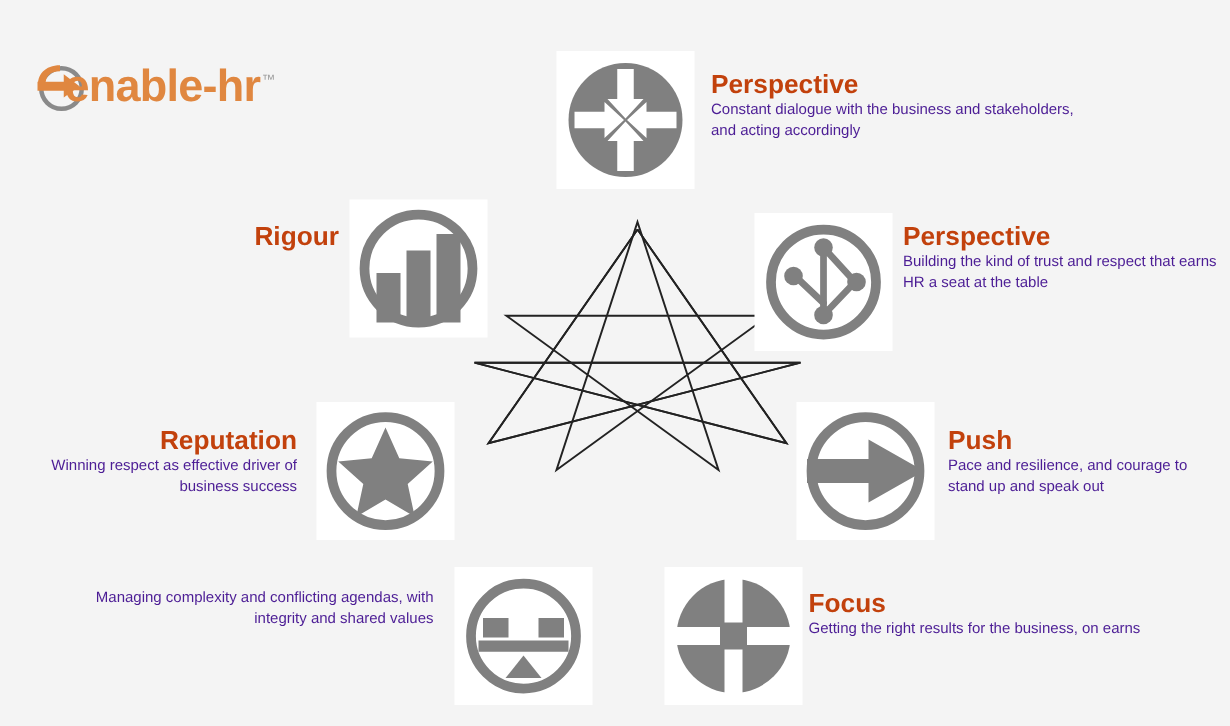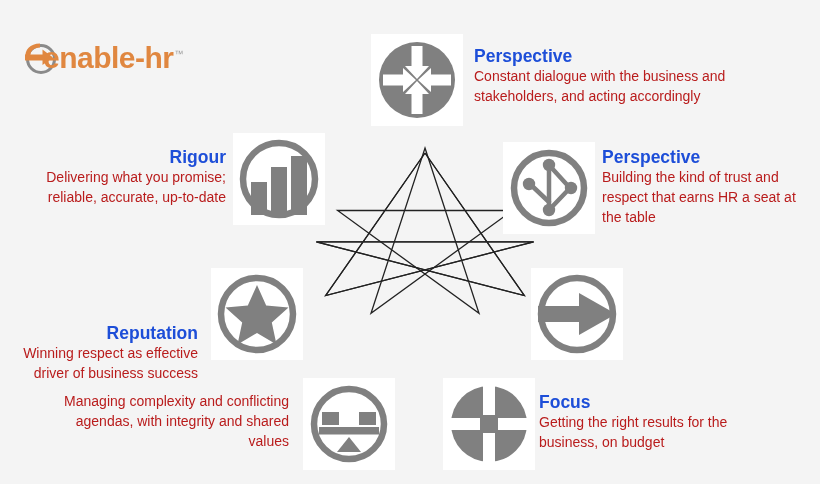--- a/index.html
+++ b/index.html
@@ -77,29 +77,29 @@
   .icon-badge svg { display: block; }
 
   
   .callout {
     position: absolute;
     color: #3b3b3b;
   }
   .callout .c-title {
     font-size: 17.5px;
     font-weight: bold;
-    color: #1d4ed8;
+    color: #c2410c;
     line-height: 1.15;
     margin-bottom: 1px;
     white-space: nowrap;
   }
   .callout .c-body {
-    font-size: 14px;
+    font-size: 10px;
     line-height: 1.42;
-    color: #b91c1c;
+    color: #4c1d95;
   }
   .align-right { text-align: right; }
   .align-left  { text-align: left; }
 </style>
 </head>
 <body>
 
 <div id="stage">
 
   <div id="logo">
@@ -235,33 +235,36 @@
   <div class="callout align-left" style="left:474px; top:46px; width:258px;">
     <div class="c-title">Perspective</div>
     <div class="c-body">Constant dialogue with the business and  stakeholders, and acting accordingly</div>
   </div>
 
   <div class="callout align-left" style="left:602px; top:147px; width:216px;">
     <div class="c-title">Perspective</div>
     <div class="c-body">Building the kind of trust and respect that earns HR a seat at the table</div>
   </div>
 
+  <div class="callout align-left" style="left:632px; top:283px; width:184px;">
+    <div class="c-title">Push</div>
+    <div class="c-body">Pace and resilience, and courage to stand up and speak out</div>
+  </div>
 
   <div class="callout align-left" style="left:539px; top:392px; width:250px;">
     <div class="c-title">Focus</div>
-    <div class="c-body">Getting the right results for the business, on budget</div>
+    <div class="c-body">Getting the right results for the business, on earns</div>
   </div>
 
   <div class="callout align-right" style="left:37px; top:392px; width:252px;">
     <div class="c-body">Managing complexity and conflicting agendas, with integrity and shared values</div>
   </div>
 
-  <div class="callout align-right" style="left:8px; top:283px; width:190px;margin-top:40px;">
+  <div class="callout align-right" style="left:8px; top:283px; width:190px;">
     <div class="c-title">Reputation</div>
     <div class="c-body">Winning respect as effective driver of business success</div>
   </div>
 
   <div class="callout align-right" style="left:22px; top:147px; width:204px;">
     <div class="c-title">Rigour</div>
-    <div class="c-body">Delivering what you promise; reliable, accurate, up-to-date</div>
   </div>
 
 </div>
 
 </body></html>

